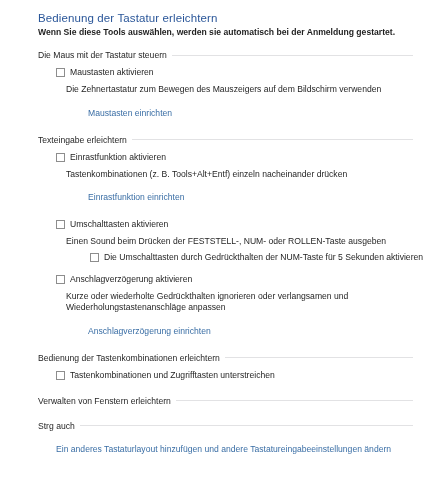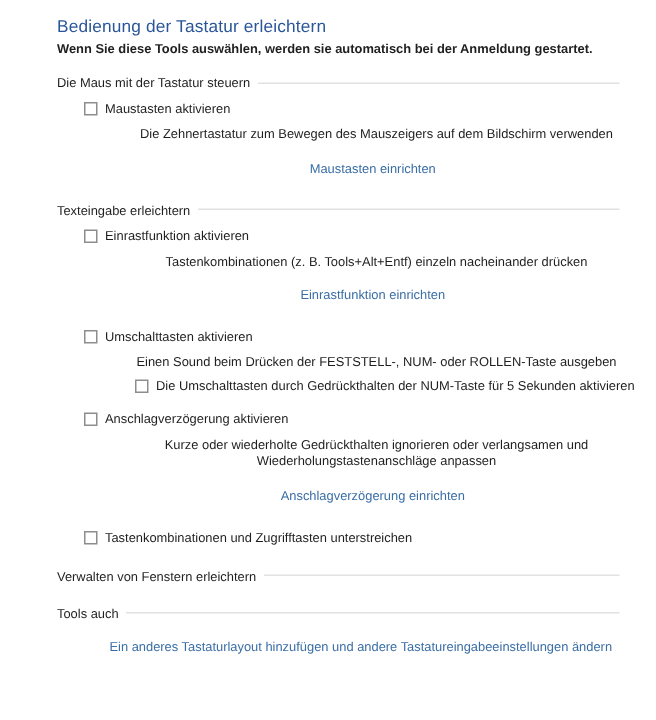--- a/index.html
+++ b/index.html
@@ -37,21 +37,20 @@
     font-size: 8.6px;
     color: #1f1f1f;
     margin: 0 0 12px 0;
     line-height: 11px;
     font-weight: bold;
   }
 
   
   .group {
     margin-bottom: 10px;
-    text-align: center;
   }
   .group-header {
     display: flex;
     align-items: center;
     gap: 5px;
     margin-bottom: 7px;
   }
   .group-header-text {
     font-size: 8.6px;
     color: #1f1f1f;
@@ -86,39 +85,39 @@
     margin-right: 5px;
     border-radius: 0;
   }
   .cb-label {
     font-size: 8.6px;
     line-height: 11px;
     color: #1f1f1f;
   }
 
   .desc {
-    margin-left: 43px;
+    margin-left: 28px;
     font-size: 8.6px;
     line-height: 11.5px;
     color: #1f1f1f;
     margin-bottom: 6px;
     max-width: 340px;
   }
   .desc.tight { margin-bottom: 4px; }
 
   .link {
     display: inline-block;
     font-size: 8.6px;
     line-height: 11px;
     color: #3a6ea5;
     text-decoration: none;
     cursor: pointer;
   }
   .link-row {
-    margin-left: 34px;
+    margin-left: 50px;
     margin-bottom: 6px;
   }
   .link-row-see {
     margin-left: 18px;
     margin-bottom: 7px;
   }
 
   .spacer-sm { height: 5px; }
   .spacer-md { height: 9px; }
 </style>
@@ -185,40 +184,44 @@
     </div>
     <div class="desc">Kurze oder wiederholte Gedrückthalten ignorieren oder verlangsamen und Wiederholungstastenanschläge anpassen</div>
     <div class="link-row">
       <a class="link">Anschlagverzögerung einrichten</a>
     </div>
   </div>
 
   <div class="spacer-sm"></div>
 
   <div class="group">
+    <div class="group-header">
+      <span class="group-header-text">Bedienung der Tastenkombinationen erleichtern</span>
+      <span class="group-rule"></span>
+    </div>
     <div class="cb-row">
       <span class="checkbox"></span>
       <span class="cb-label">Tastenkombinationen und Zugrifftasten unterstreichen</span>
     </div>
   </div>
 
   <div class="spacer-sm"></div>
 
   <div class="group">
     <div class="group-header">
       <span class="group-header-text">Verwalten von Fenstern erleichtern</span>
       <span class="group-rule"></span>
     </div>
   </div>
 
   <div class="spacer-sm"></div>
 
   <div class="group">
     <div class="group-header">
-      <span class="group-header-text">Tools auch</span>
+      <span class="group-header-text">Strg auch</span>
       <span class="group-rule"></span>
     </div>
     <div class="link-row-see">
       <a class="link">Ein anderes Tastaturlayout hinzufügen und andere Tastatureingabeeinstellungen ändern</a>
     </div>
 
   </div>
 
 </div>
 

